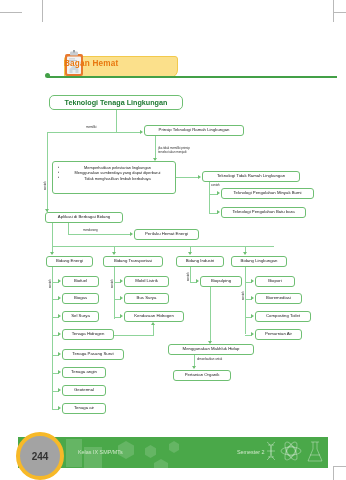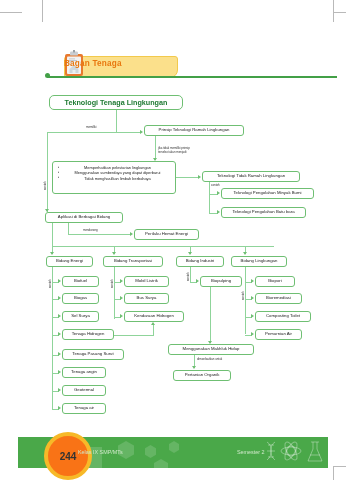--- a/index.html
+++ b/index.html
@@ -51,22 +51,22 @@
         display:block;padding:3px 3px 0 3px;}
   #principles-box ul{margin:0;padding-left:7px;list-style:none;}
   #principles-box li{font-size:3.9px;line-height:1.35;color:#1a1a1a;position:relative;}
   #principles-box li:before{content:"\25AA";position:absolute;left:-5px;top:-0.3px;
         font-size:3.2px;color:#333;}
 
   
   #footer{position:absolute;left:18px;top:437px;width:310px;height:31px;
         background:#4aa849;overflow:hidden;}
   .deco{position:absolute;background:rgba(255,255,255,.15);}
-  #page-circle{position:absolute;left:44px;top:432px;width:40px;height:40px;border-radius:50%;
-        background:#f97316;border:4px solid #f7b928;display:flex;align-items:center;
+  #page-circle{position:absolute;left:16px;top:432px;width:40px;height:40px;border-radius:50%;
+        background:#a3a3a3;border:4px solid #f7b928;display:flex;align-items:center;
         justify-content:center;font-size:10px;font-weight:bold;color:#333;}
   #footer-left{position:absolute;left:78px;top:449px;font-size:5.4px;color:#cfe8c9;}
   #footer-right{position:absolute;left:237px;top:449px;font-size:5.4px;color:#cfe8c9;}
 </style>
 </head>
 <body>
 
 <div class="crop v" style="left:42px;top:0;height:22px;"></div>
 <div class="crop h" style="left:0;top:12px;width:22px;"></div>
 <div class="crop v" style="left:333px;top:0;height:22px;"></div>
@@ -83,21 +83,21 @@
   <rect x="2" y="4" width="18" height="22" rx="2" fill="#e8792e"></rect>
   <rect x="4" y="6.5" width="14" height="17.5" rx="1" fill="#f2f2f2"></rect>
   <rect x="7" y="1.6" width="8" height="4" rx="1.2" fill="#c9cdd2"></rect>
   <rect x="10" y="0" width="2" height="2.4" fill="#9aa0a6"></rect>
   <rect x="6" y="8.5" width="6" height="0.8" fill="#b9bec4"></rect>
   <rect x="6" y="10" width="8" height="0.8" fill="#b9bec4"></rect>
   <rect x="6" y="11.5" width="5" height="0.8" fill="#b9bec4"></rect>
   <path d="M11 15 L15.5 19 L15.5 23 L6.5 23 L6.5 19 Z" fill="#cfd8dc"></path>
   <rect x="9.5" y="20" width="3" height="3" fill="#eceff1"></rect>
 </svg>
-<div id="ribbon-title">Bagan Tenaga</div>
+<div id="ribbon-title">Bagan Hemat</div>
 
 <div class="node" id="root-node">
   <span>Teknologi Tenaga Lingkungan</span>
 </div>
 
 <div class="ln v" style="left:116px;top:110px;height:22px;"></div>
 <div class="ln h" style="left:116px;top:132px;width:25px;"></div>
 <div class="arw right" style="left:140px;top:129.5px;"></div>
 <div class="elab" style="left:86px;top:126px;">memiliki</div>
 

